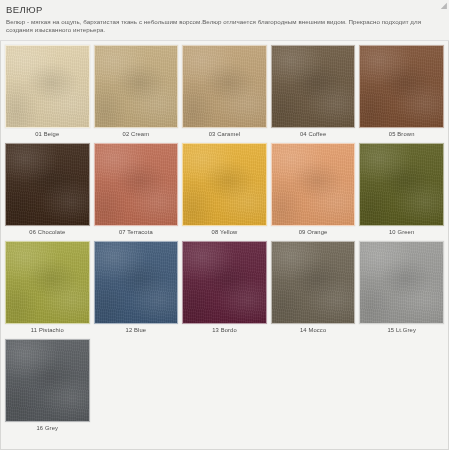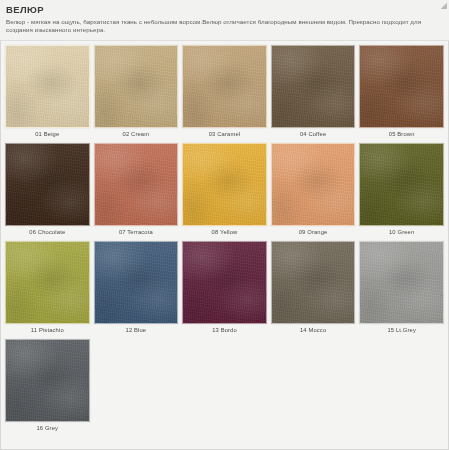--- a/index.html
+++ b/index.html
@@ -17,21 +17,21 @@
     display:flex;flex-direction:column;
   }
   
   .header{
     padding:4px 6px 0 6px;
     position:relative;
     flex:0 0 auto;
   }
   .title{
     font-size:9.5px;
-    font-weight:700;
+    font-weight:400;
     letter-spacing:.4px;
     color:#3b3b3b;
     line-height:12px;
     margin:0 0 2px 0;
   }
   .corner-mark{
     position:absolute;
     right:2px;top:1px;
     font-size:8px;
     color:#b9b9b9;

